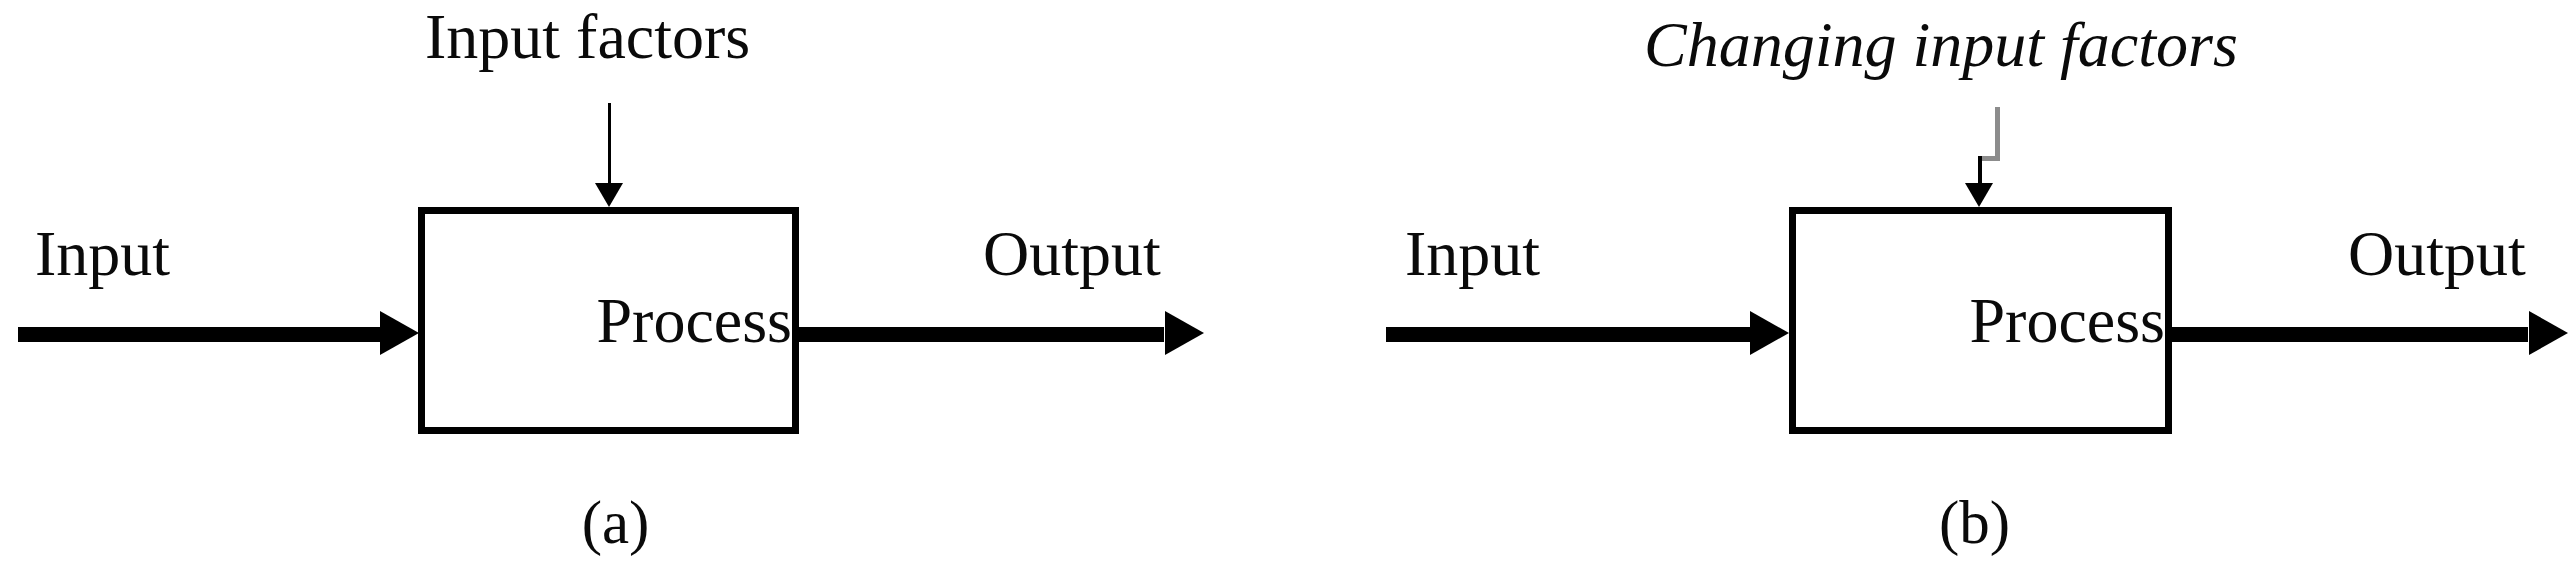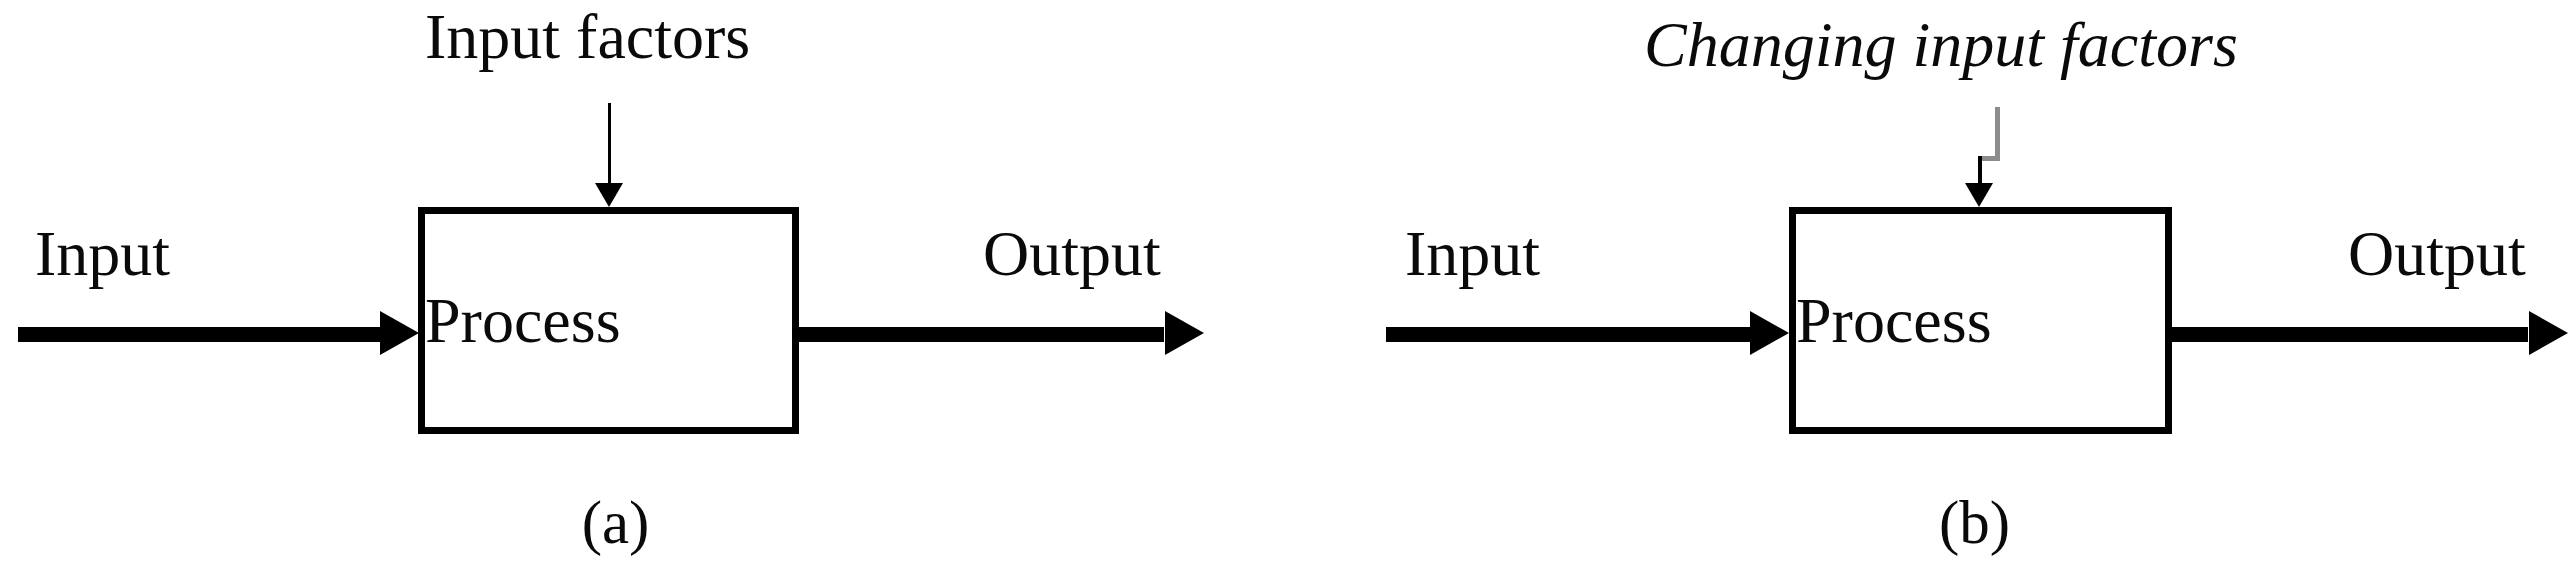--- a/index.html
+++ b/index.html
@@ -33,21 +33,21 @@
     color: #0a0a0a;
   }
 
   
   .process-box {
     border: 7.2px solid #000000;
     background: #ffffff;
     box-sizing: border-box;
     display: flex;
     align-items: center;
-    justify-content: flex-start;
+    justify-content: flex-end;
     font-size: 64px;
     color: #0a0a0a;
   }
   #box-a { left: 418px;  top: 207px; width: 381px; height: 227px; }
   #box-b { left: 1789px; top: 207px; width: 383px; height: 227px; }
 
   
   .h-shaft {
     height: 14.5px;
     background: #000000;

